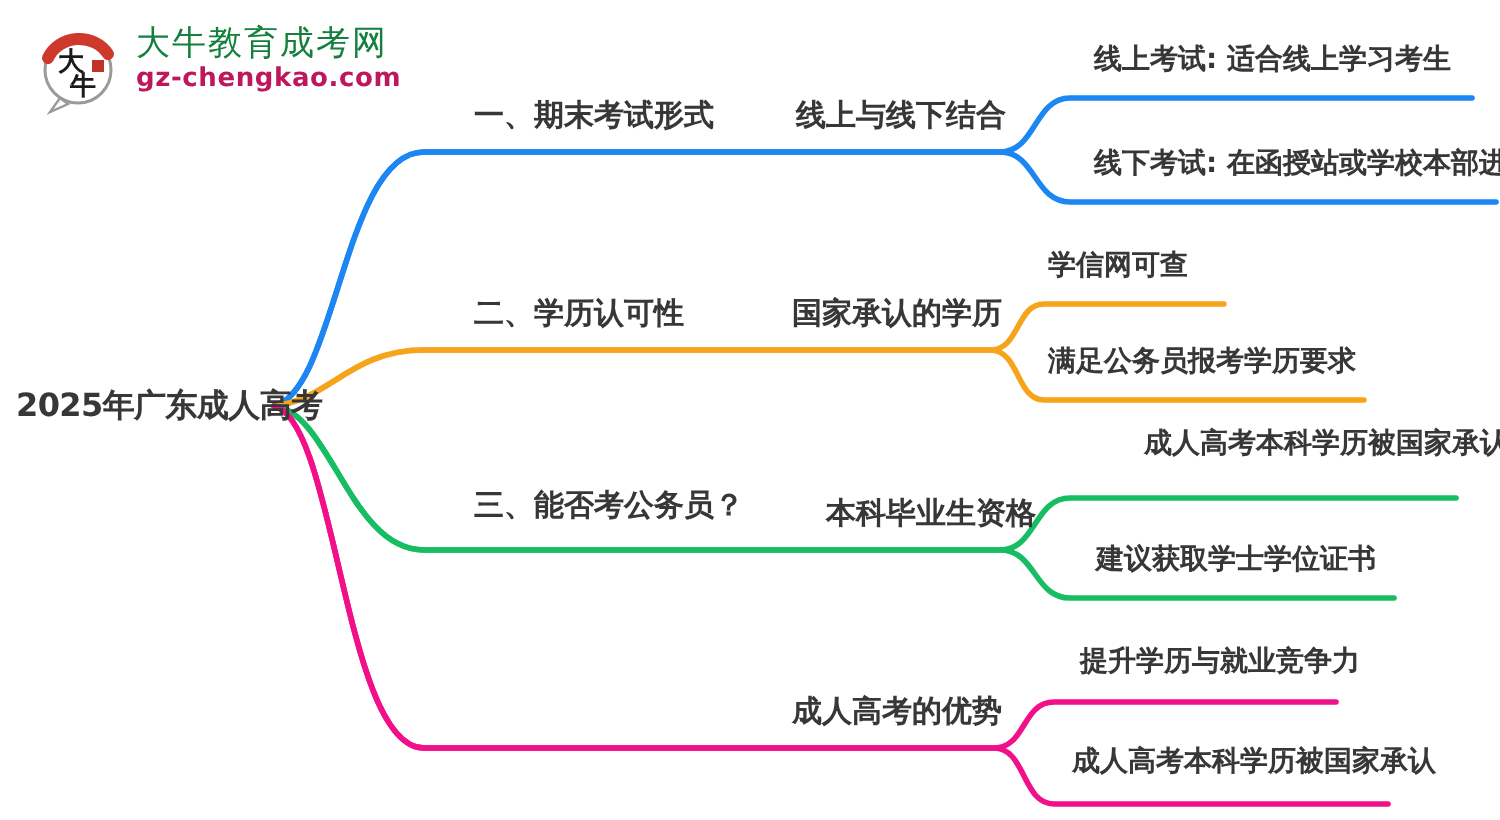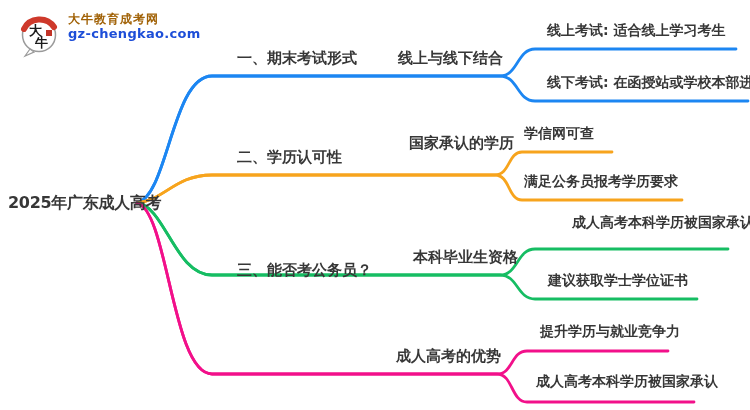--- a/index.html
+++ b/index.html
@@ -11,22 +11,22 @@
   .lines path{fill:none;stroke-width:2.8;stroke-linecap:round;stroke-linejoin:round;}
   .lbl{
     position:absolute;transform:translateY(-50%);white-space:nowrap;
     color:#373737;font-weight:700;line-height:1;
   }
   .root-lbl{font-size:16px;letter-spacing:-0.3px;}
   .topic{font-size:15px;}
   .leaf{font-size:14px;}
   .logo{position:absolute;left:16px;top:8px;display:flex;align-items:flex-start;}
   .logo-text{margin-left:6px;padding-top:4px;}
-  .logo-name{font-size:12px;font-weight:bold;color:#a16207;letter-spacing:1px;line-height:1.2;}
-  .logo-url{font-size:13px;font-weight:bold;color:#1d4ed8;letter-spacing:0.3px;line-height:1.3;}
+  .logo-name{font-size:17px;font-weight:normal;color:#15803d;letter-spacing:1px;line-height:1.2;}
+  .logo-url{font-size:13px;font-weight:bold;color:#be185d;letter-spacing:0.3px;line-height:1.3;}
 </style>
 </head>
 <body>
 
 <div class="canvas">
 
   <svg class="lines" width="750" height="410" viewBox="0 0 750 410">
 
     <path d="M137,203 C168,196 172,76 212,76 H500 C518,76 517,49 535,49 H736" stroke="#1C86F2"></path>
     <path d="M137,203 C168,196 172,76 212,76 H500 C518,76 517,101 535,101 H748" stroke="#1C86F2"></path>
@@ -57,25 +57,25 @@
   </div>
 
   <div class="lbl root-lbl" style="left:8px;top:203px;">2025年广东成人高考</div>
 
   <div class="lbl topic" style="left:237px;top:58px;">一、期末考试形式</div>
   <div class="lbl topic" style="left:398px;top:58px;">线上与线下结合</div>
   <div class="lbl leaf" style="left:547px;top:30px;">线上考试: 适合线上学习考生</div>
   <div class="lbl leaf" style="left:547px;top:82px;">线下考试: 在函授站或学校本部进行</div>
 
   <div class="lbl topic" style="left:237px;top:157px;">二、学历认可性</div>
-  <div class="lbl topic" style="left:396px;top:143px;margin-left:13px;">国家承认的学历</div>
+  <div class="lbl topic" style="left:396px;top:157px;">国家承认的学历</div>
   <div class="lbl leaf" style="left:524px;top:133px;">学信网可查</div>
   <div class="lbl leaf" style="left:524px;top:181px;">满足公务员报考学历要求</div>
 
-  <div class="lbl topic" style="left:237px;top:270px;text-align:center;">三、能否考公务员？</div>
+  <div class="lbl topic" style="left:237px;top:253px;text-align:center;">三、能否考公务员？</div>
   <div class="lbl topic" style="left:413px;top:257px;">本科毕业生资格</div>
   <div class="lbl leaf" style="left:545px;top:222px;margin-left:27px;">成人高考本科学历被国家承认</div>
   <div class="lbl leaf" style="left:548px;top:280px;">建议获取学士学位证书</div>
 
   <div class="lbl topic" style="left:396px;top:356px;">成人高考的优势</div>
   <div class="lbl leaf" style="left:540px;top:331px;">提升学历与就业竞争力</div>
   <div class="lbl leaf" style="left:536px;top:381px;">成人高考本科学历被国家承认</div>
 
 </div>
 

